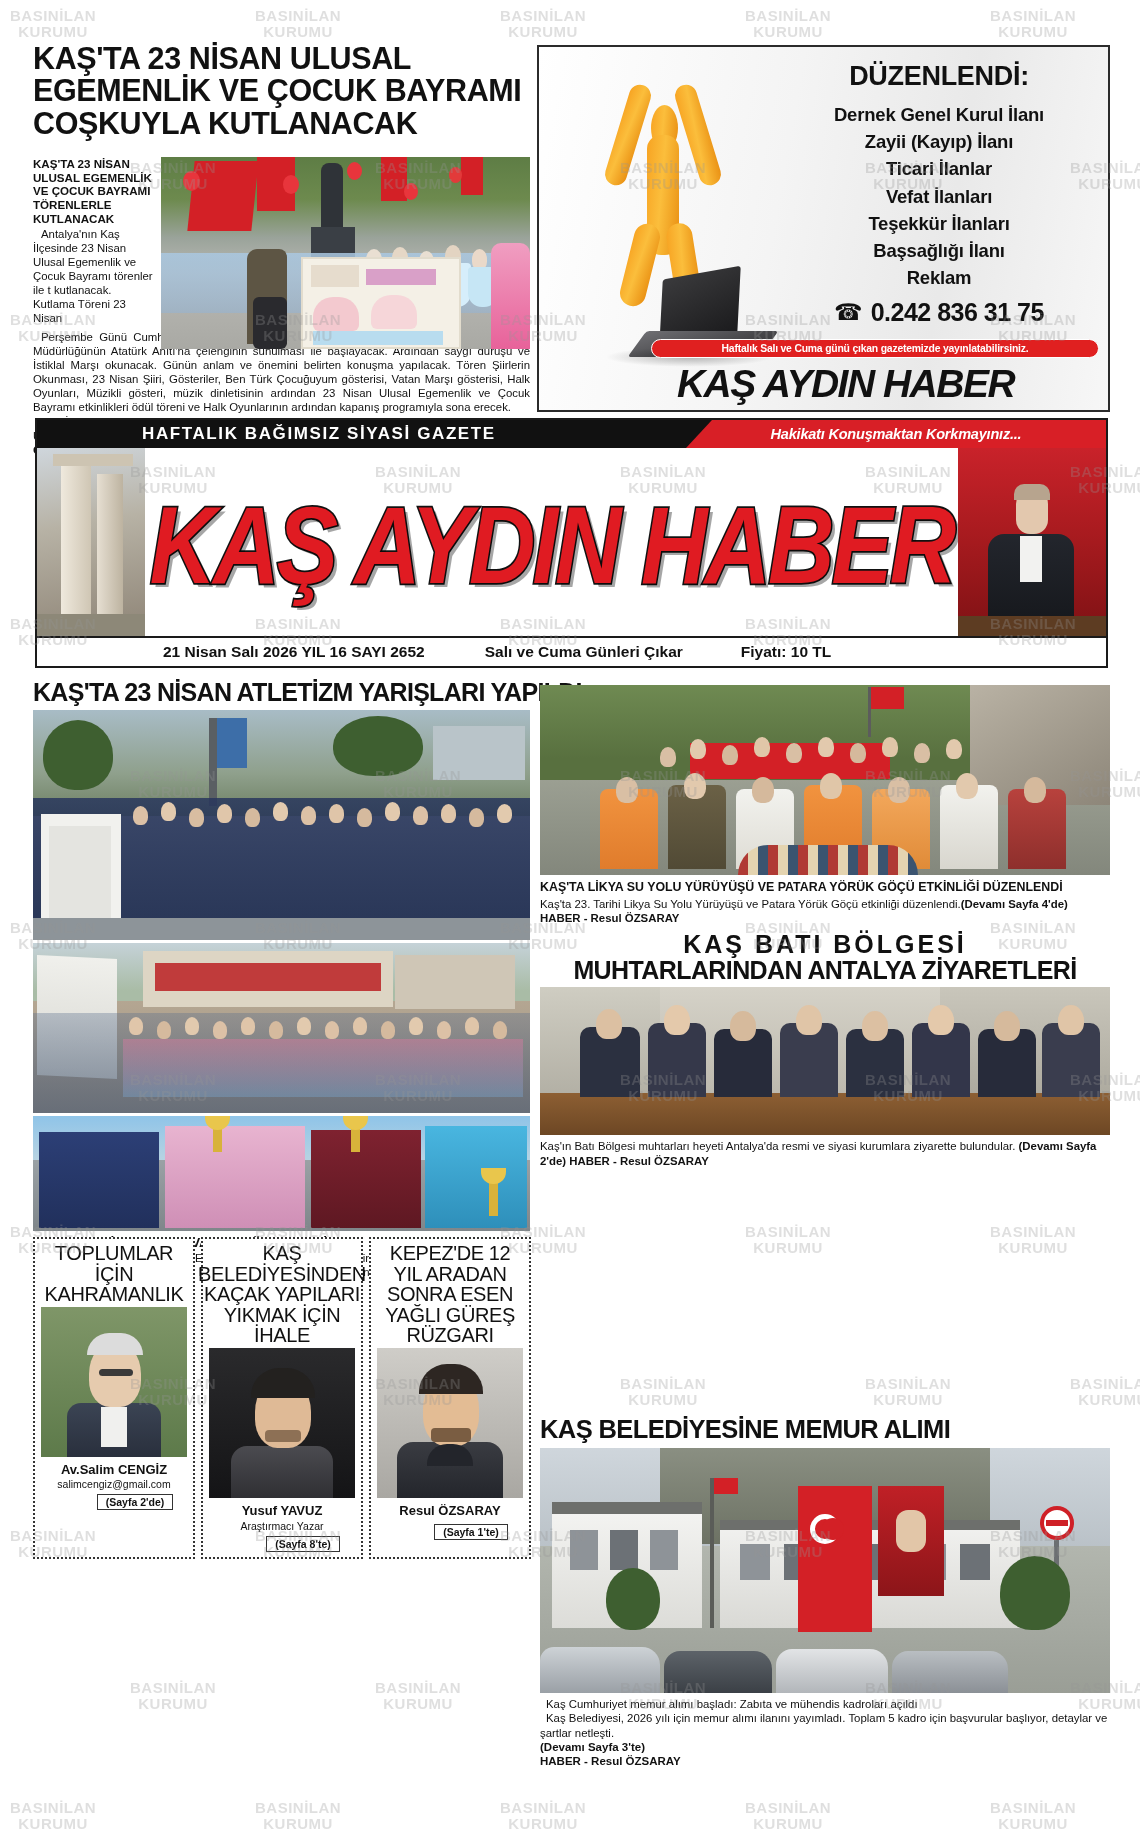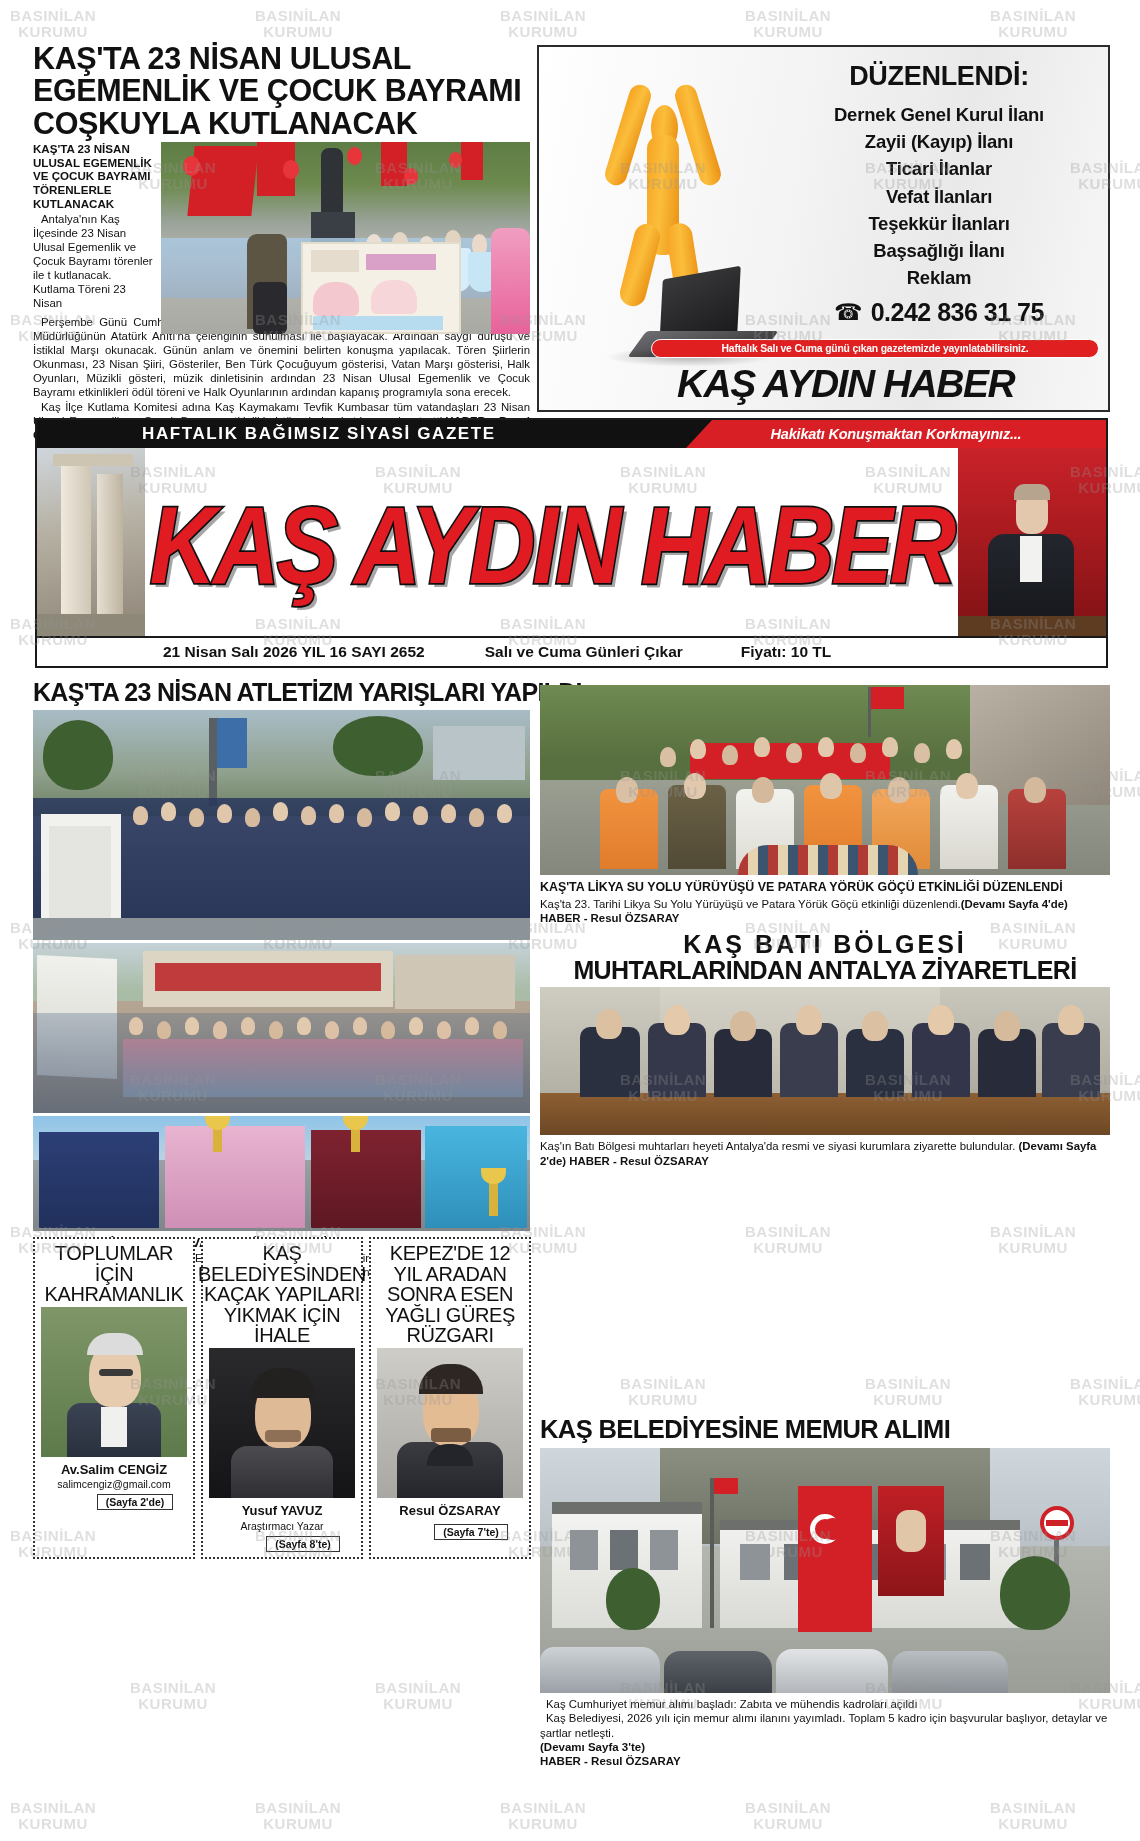--- a/index.html
+++ b/index.html
@@ -54,21 +54,21 @@
     position: absolute;
     left: 33px; top: 42px;
     width: 497px; height: 372px;
   }
   .lead-head {
     font-size: 30.5px;
     font-weight: bold;
     line-height: 1.06;
     letter-spacing: -0.4px;
     color: #111;
-    margin-bottom: 3px;
+    margin-bottom: 18px;
   }
   .lead-body { position: relative; }
   .lead-kicker {
     font-size: 11.6px;
     font-weight: bold;
     line-height: 1.18;
     width: 122px;
     float: left;
     margin-bottom: 3px;
   }
@@ -646,21 +646,21 @@
       <div class="bcol-photo photo">
         <div class="rect" style="left:0;top:0;right:0;bottom:0;background:linear-gradient(180deg,#cfcdc8,#a9a7a2);"></div>
         <div class="rect" style="left:20px;top:94px;width:106px;height:62px;background:linear-gradient(180deg,#3a3c42,#212329);border-radius:16px 16px 0 0;"></div>
         <div class="crowd-dot" style="left:46px;top:24px;width:56px;height:74px;background:#e3bc94;"></div>
         <div class="rect" style="left:42px;top:16px;width:64px;height:30px;background:#2d2622;border-radius:28px 28px 0 0;"></div>
         <div class="rect" style="left:54px;top:80px;width:40px;height:14px;background:#7a5d42;border-radius:4px;"></div>
         <div class="rect" style="left:50px;top:96px;width:46px;height:22px;background:#23252b;border-radius:20px 20px 0 0;"></div>
       </div>
       <div class="bcol-name">Resul ÖZSARAY</div>
       <div class="bcol-sub"></div>
-      <div class="bcol-page">(Sayfa 7'te)</div>
+      <div class="bcol-page">(Sayfa 1'te)</div>
     </div>
 
   </div>
 
   <div class="bot-right">
     <div class="br-head">KAŞ BELEDİYESİNE MEMUR ALIMI</div>
 
     <div class="br-photo photo">
       <div class="rect" style="left:0;top:0;right:0;height:52%;background:linear-gradient(180deg,#cfd6dc,#b4bcc2);"></div>
       <div class="rect" style="left:120px;top:0;width:330px;height:96px;background:linear-gradient(180deg,#8a8f82,#6d7264);"></div>

